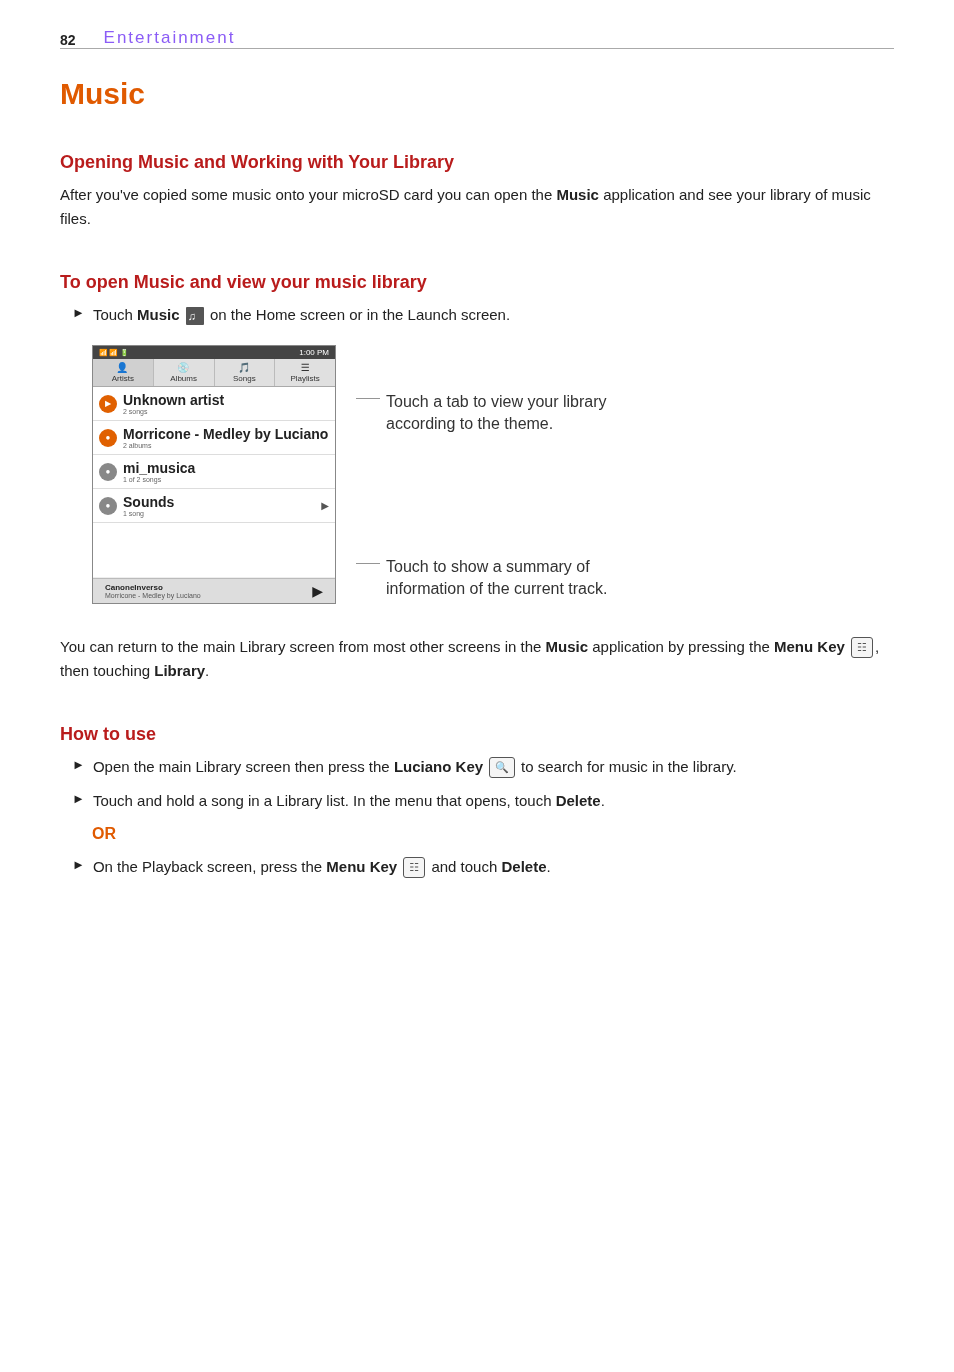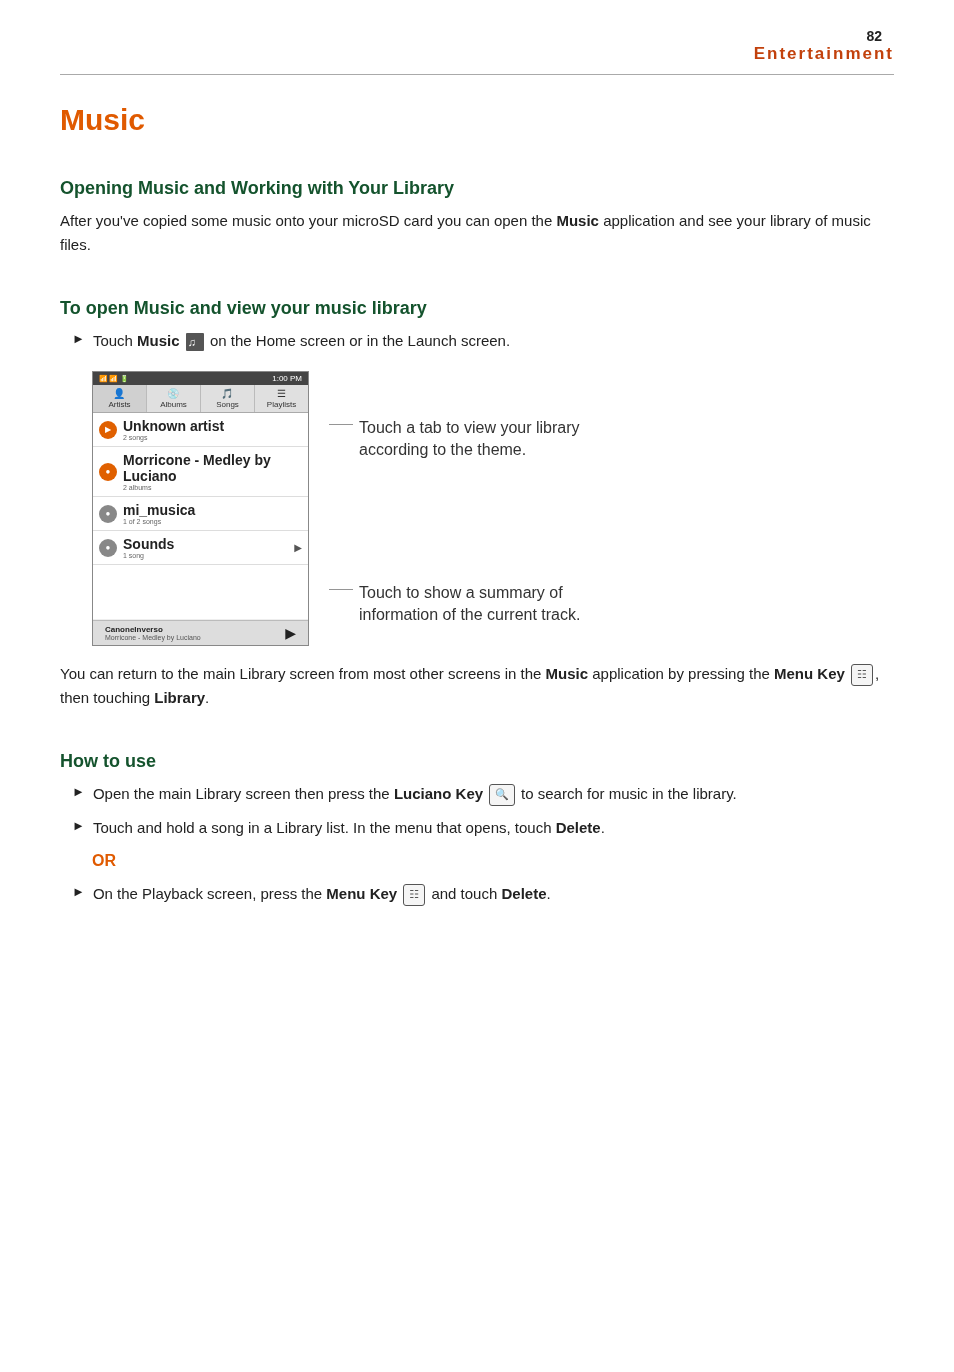--- a/index.html
+++ b/index.html
@@ -15,50 +15,50 @@
 
     .page {
       padding: 28px 60px 60px 60px;
     }
 
     
     .page-header {
       display: flex;
       align-items: flex-end;
       border-bottom: 1.5px solid #aaa;
-      padding-bottom: 10px;
+      padding-bottom: 0;
       margin-bottom: 28px;
-      flex-direction: column;
     }
     .page-number {
       font-size: 14px;
       font-weight: bold;
       color: #222;
       margin-right: 12px;
     }
     .chapter-title {
       font-size: 17px;
-      font-weight: bold;
-      color: #c2410c;
+      font-weight: normal;
+      color: #8b5cf6;
       letter-spacing: 2px;
+      margin-left: 16px;
     }
 
     
     .section-title {
       font-size: 30px;
       font-weight: bold;
       color: #e05a00;
       margin-bottom: 28px;
     }
 
     
     .subsection-heading {
       font-size: 18px;
       font-weight: bold;
-      color: #14532d;
+      color: #b91c1c;
       margin-bottom: 10px;
       margin-top: 41px;
     }
 
     
     .body-text {
       font-size: 15px;
       color: #222;
       line-height: 1.6;
       margin-bottom: 16px;
@@ -137,21 +137,21 @@
     .phone-screenshot {
       display: flex;
       align-items: flex-start;
       margin: 18px 0 16px 32px;
       gap: 20px;
     }
 
     .phone-screen {
       border: 1.5px solid #888;
       background: #ec4899;
-      width: 217px;
+      width: 244px;
       flex-shrink: 0;
       font-size: 10px;
     }
 
     .phone-status-bar {
       background: #444;
       color: white;
       font-size: 8px;
       padding: 2px 6px;
       display: flex;

